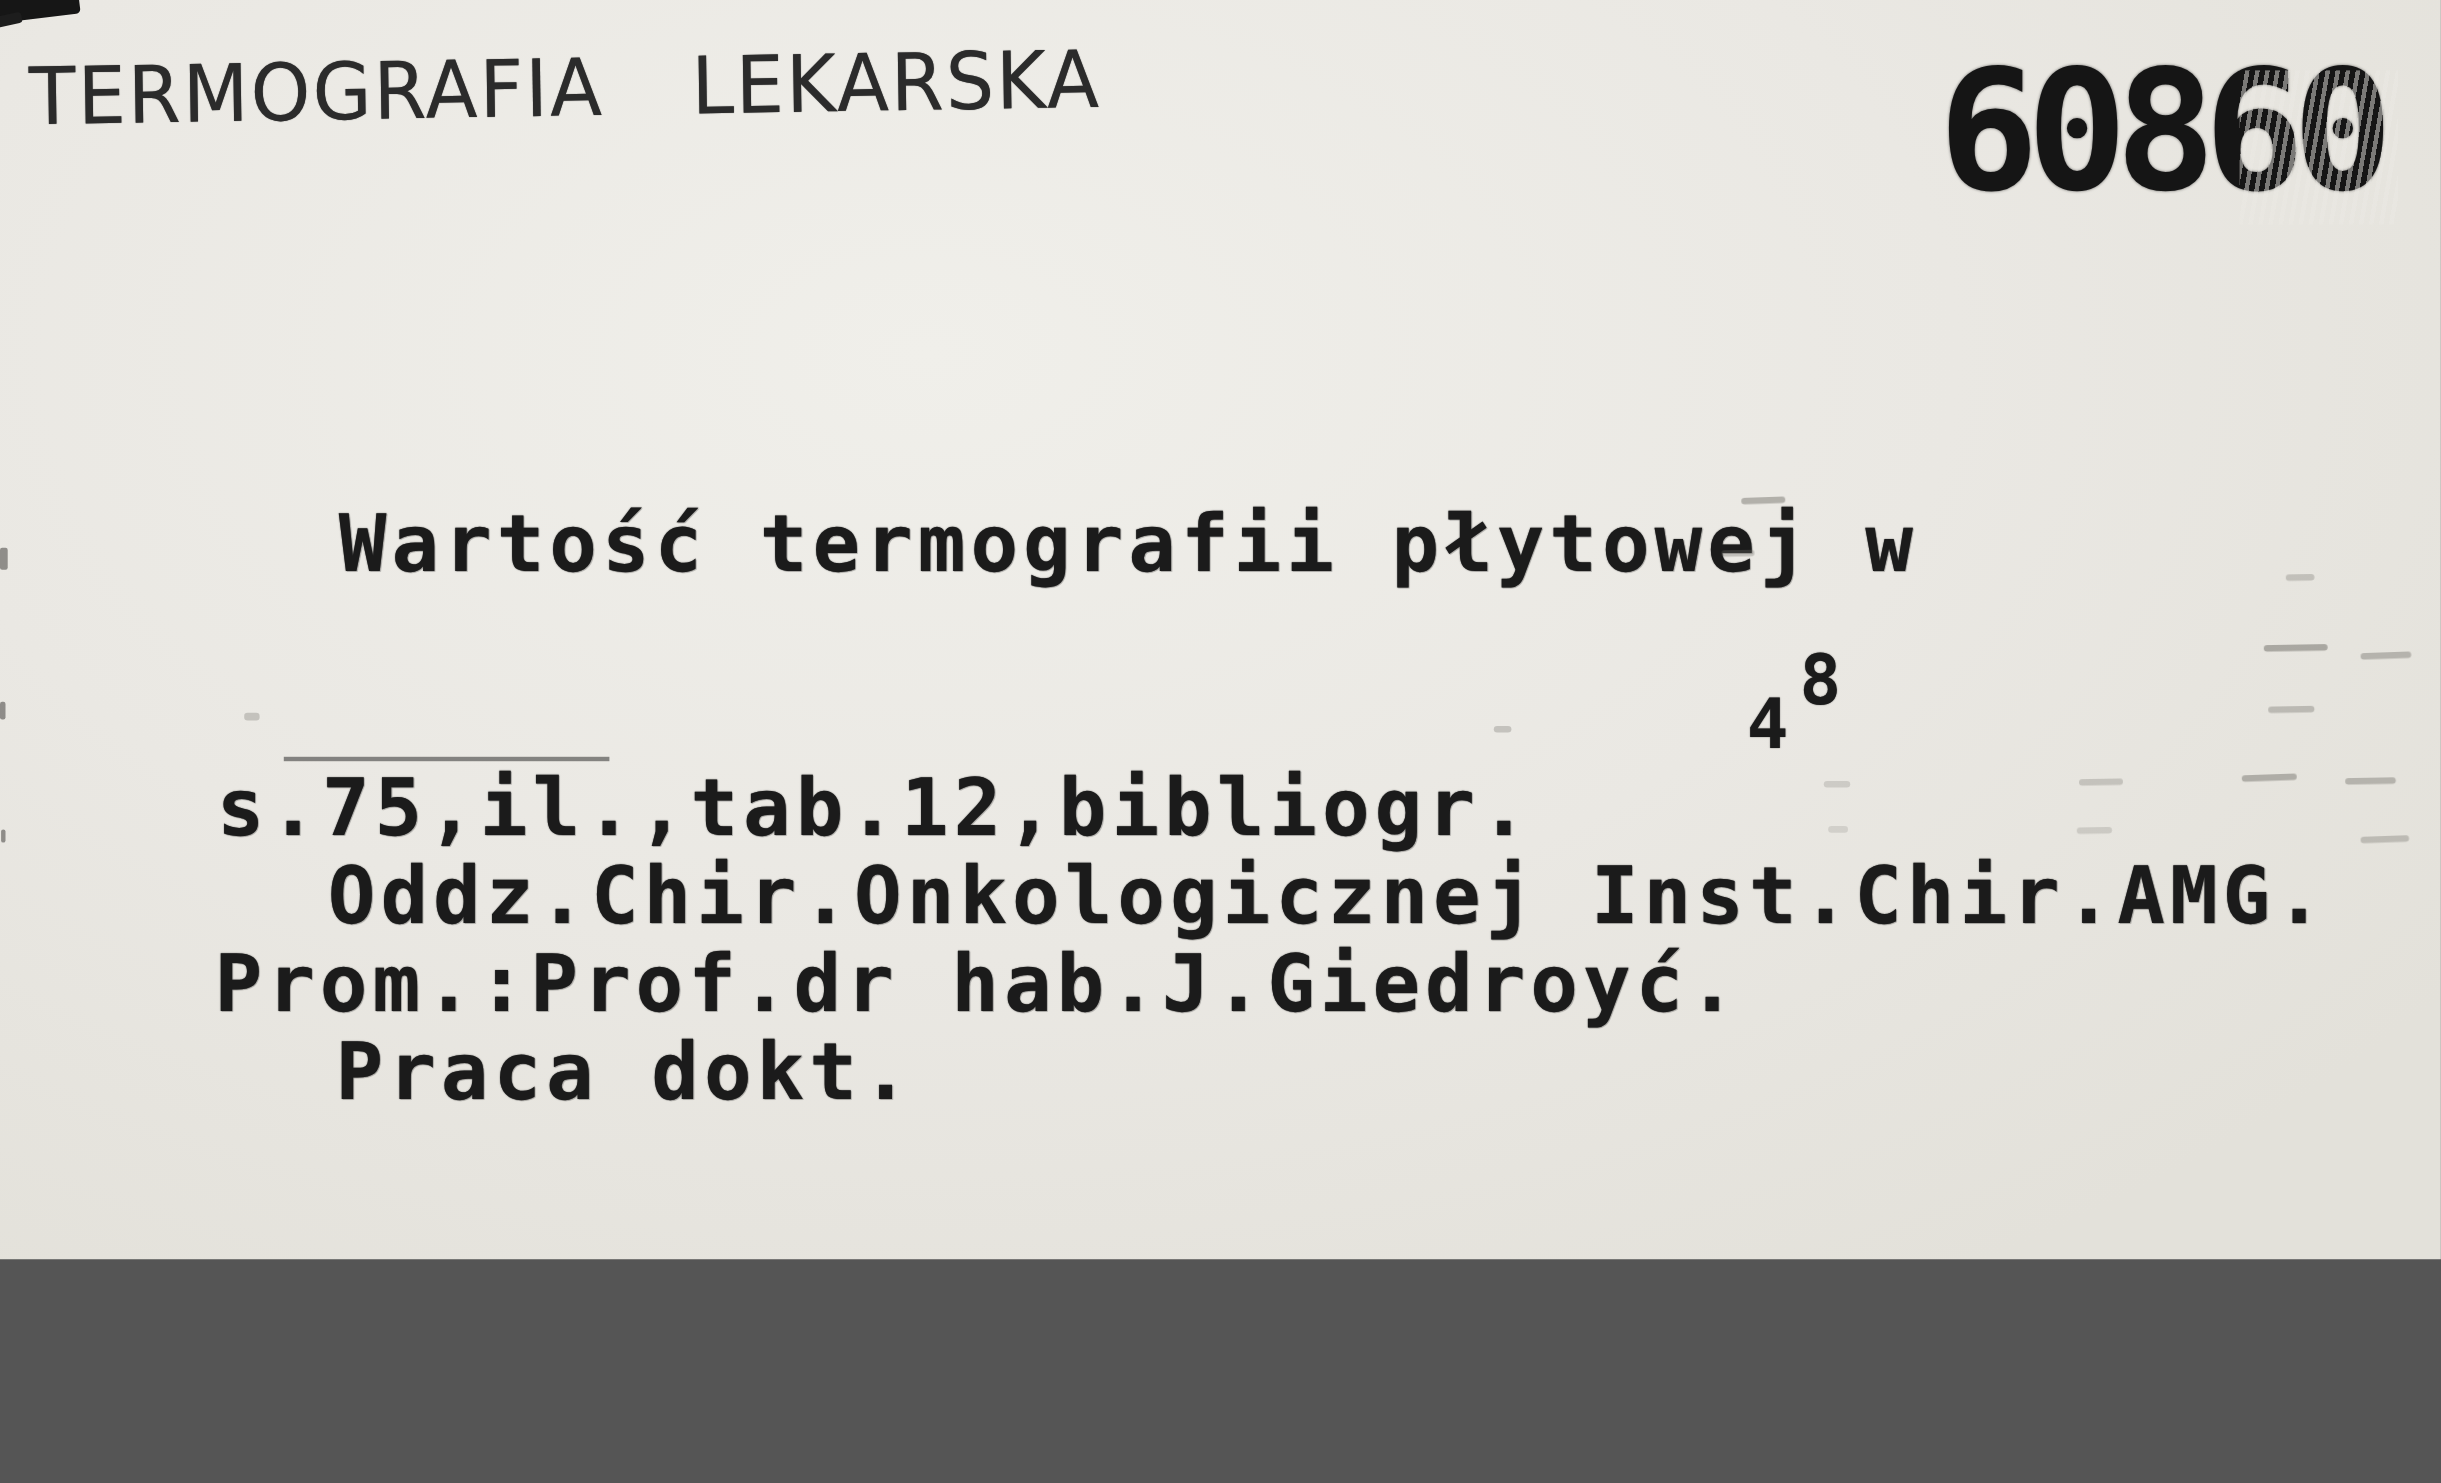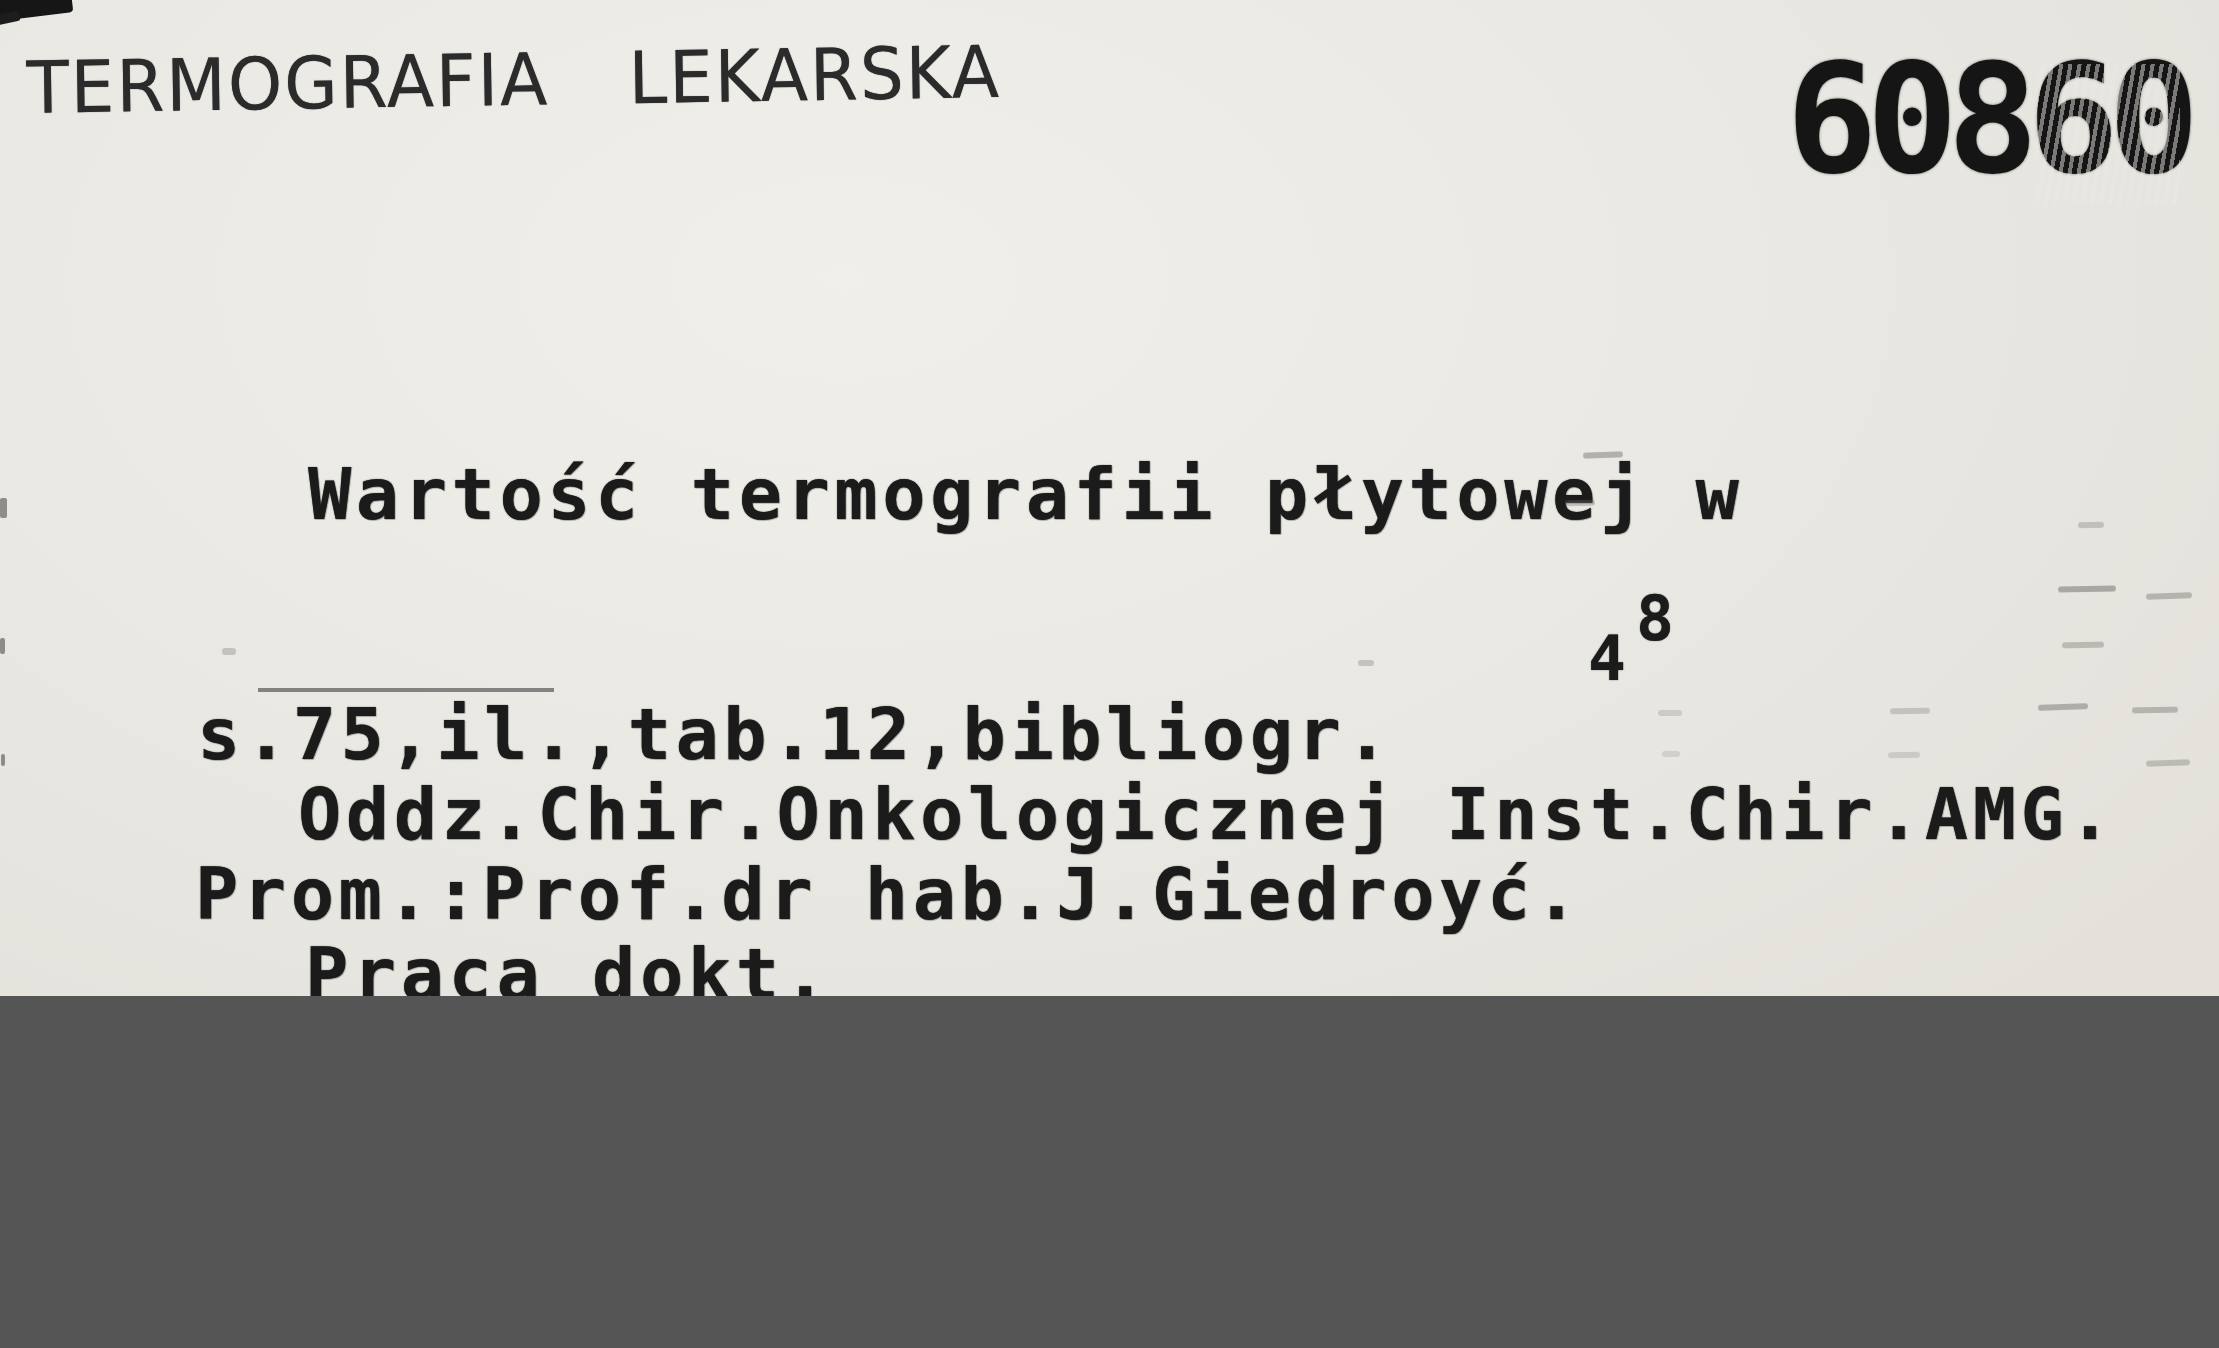--- a/index.html
+++ b/index.html
@@ -1,17 +1,17 @@
 <!DOCTYPE html>
 <html><head>
 <meta charset="utf-8">
 <style>
   html,body{margin:0;padding:0;background:#555;}
   .card{
-    position:relative;width:2219px;height:996px;overflow:hidden;
+    position:relative;width:2219px;height:1145px;overflow:hidden;
     background:
       radial-gradient(1700px 1000px at 38% 28%, #f0efea 0%, #eae8e3 55%, #e3e1da 100%);
   }
   
   .corner{position:absolute;left:-10px;top:-10px;width:82px;height:27px;background:#161616;transform:rotate(-7deg);border-radius:4px;}
   .corner2{position:absolute;left:-4px;top:13px;width:24px;height:10px;background:#1d1d1d;transform:rotate(-12deg);border-radius:3px;}
   .speck{position:absolute;background:#34322f;opacity:.5;border-radius:2px;}
 
   
   .subject{
@@ -20,21 +20,21 @@
     letter-spacing:2px;word-spacing:58px;color:#2b2b2b;
     transform:scaleX(.96) rotate(-0.9deg);transform-origin:left top;
     text-shadow:0 0 1px rgba(35,35,35,.75);white-space:pre;
   }
 
   
   .stamp{
     position:absolute;left:1762px;top:44px;
     font-family:"DejaVu Sans Mono",monospace;font-weight:bold;
     font-size:152px;line-height:152px;letter-spacing:-11px;color:#151515;
-    text-shadow:0 0 2.5px rgba(12,12,12,.6);white-space:pre;margin-left:24px;
+    text-shadow:0 0 2.5px rgba(12,12,12,.6);white-space:pre;
   }
   .stampfade{
     position:absolute;left:2036px;top:64px;width:144px;height:140px;opacity:.5;
     background:repeating-linear-gradient(100deg, rgba(235,233,228,0) 0 5px, rgba(235,233,228,.95) 5px 9px);
   }
 
   
   .tline{
     position:absolute;
     font-family:"DejaVu Sans Mono",monospace;font-weight:bold;

